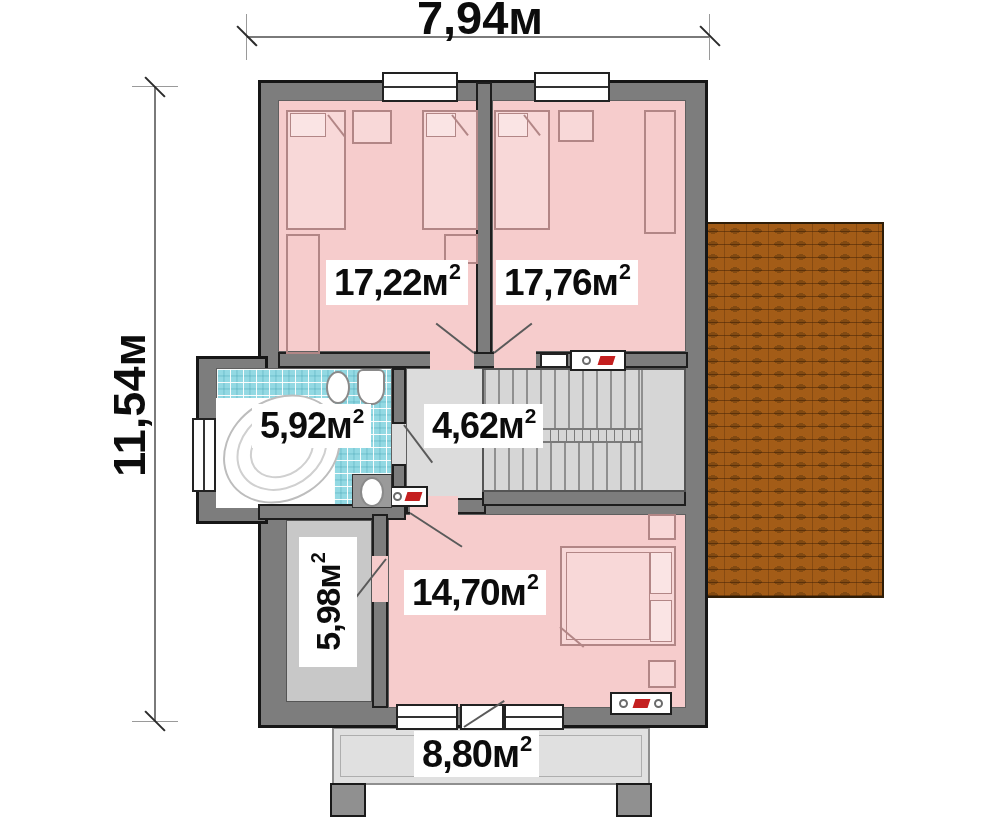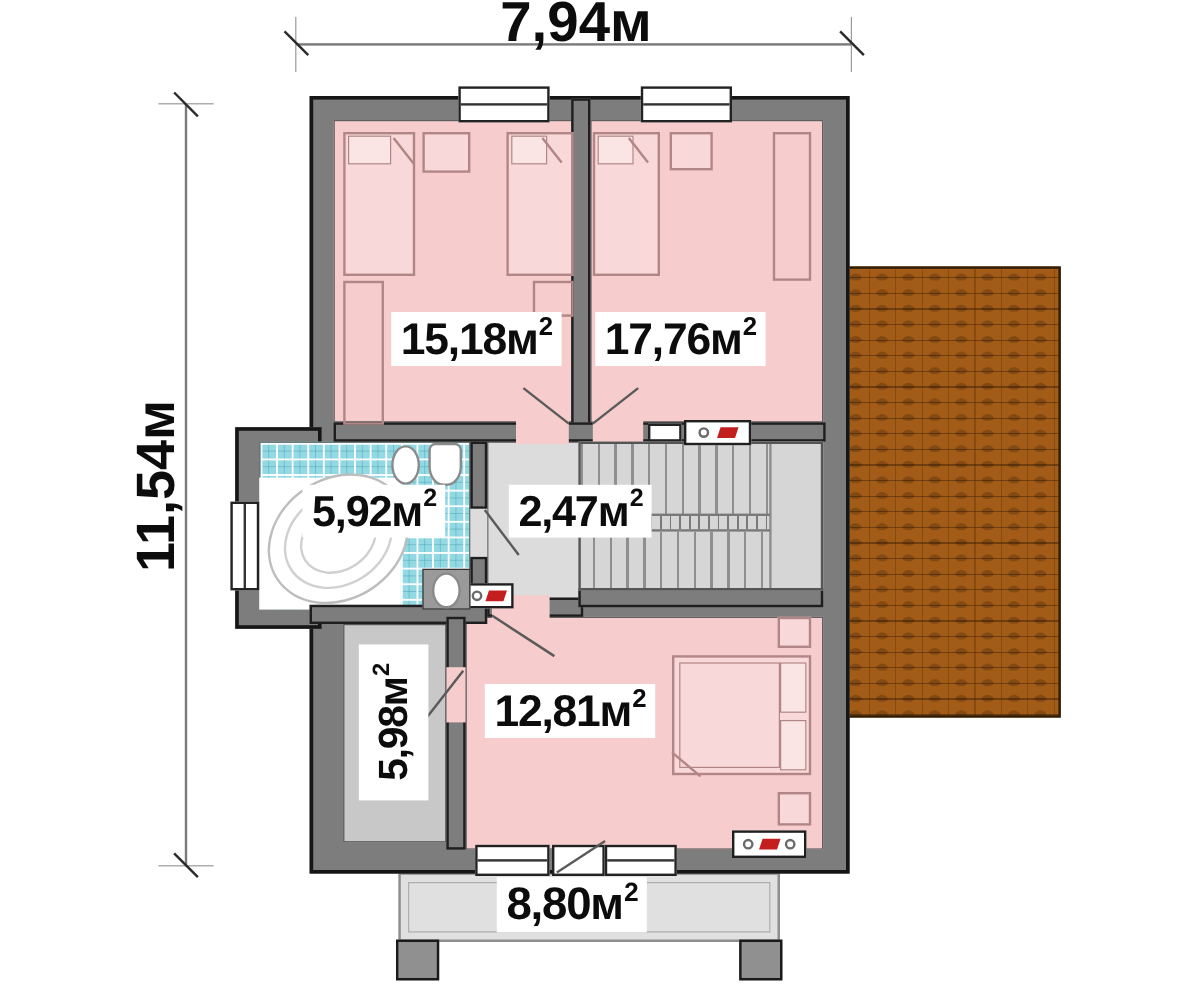--- a/index.html
+++ b/index.html
@@ -179,46 +179,46 @@
   <div class="abs" style="left:360px;top:477px;width:24px;height:30px;border:2px solid #8a8a8a;border-radius:50%;background:#fff;"></div>
 
   <div class="abs line" style="left:474px;top:352px;width:48px;transform:rotate(-142deg);"></div>
   <div class="abs line" style="left:494px;top:352px;width:48px;transform:rotate(-38deg);"></div>
   <div class="abs line" style="left:404px;top:424px;width:47px;transform:rotate(53deg);"></div>
   <div class="abs line" style="left:410px;top:512px;width:62px;transform:rotate(33deg);"></div>
   <div class="abs line" style="left:386px;top:558px;width:58px;transform:rotate(128deg);"></div>
   <div class="abs line" style="left:464px;top:726px;width:48px;transform:rotate(-33deg);"></div>
 
   <div class="abs label" style="left:326px;top:260px;font-size:37px;">
-    <span>15,18</span>
+    <span>17,22</span>
       <span>м</span>
       <sup>2</sup>
   </div>
   <div class="abs label" style="left:496px;top:260px;font-size:37px;">
     <span>17,76</span>
       <span>м</span>
       <sup>2</sup>
   </div>
   <div class="abs label" style="left:252px;top:404px;font-size:36px;">
     <span>5,92</span>
       <span>м</span>
       <sup>2</sup>
   </div>
   <div class="abs label" style="left:424px;top:404px;font-size:36px;">
-    <span>2,47</span>
+    <span>4,62</span>
       <span>м</span>
       <sup>2</sup>
   </div>
   <div class="abs label" style="left:263px;top:573px;width:130px;height:58px;font-size:34px;transform:rotate(-90deg);">
     <span>5,98</span>
       <span>м</span>
       <sup>2</sup>
   </div>
   <div class="abs label" style="left:404px;top:570px;font-size:37px;">
-    <span>12,81</span>
+    <span>14,70</span>
       <span>м</span>
       <sup>2</sup>
   </div>
   <div class="abs label" style="left:414px;top:731px;font-size:38px;background:#fff;">
     <span>8,80</span>
       <span>м</span>
       <sup>2</sup>
   </div>
 
 </div>

